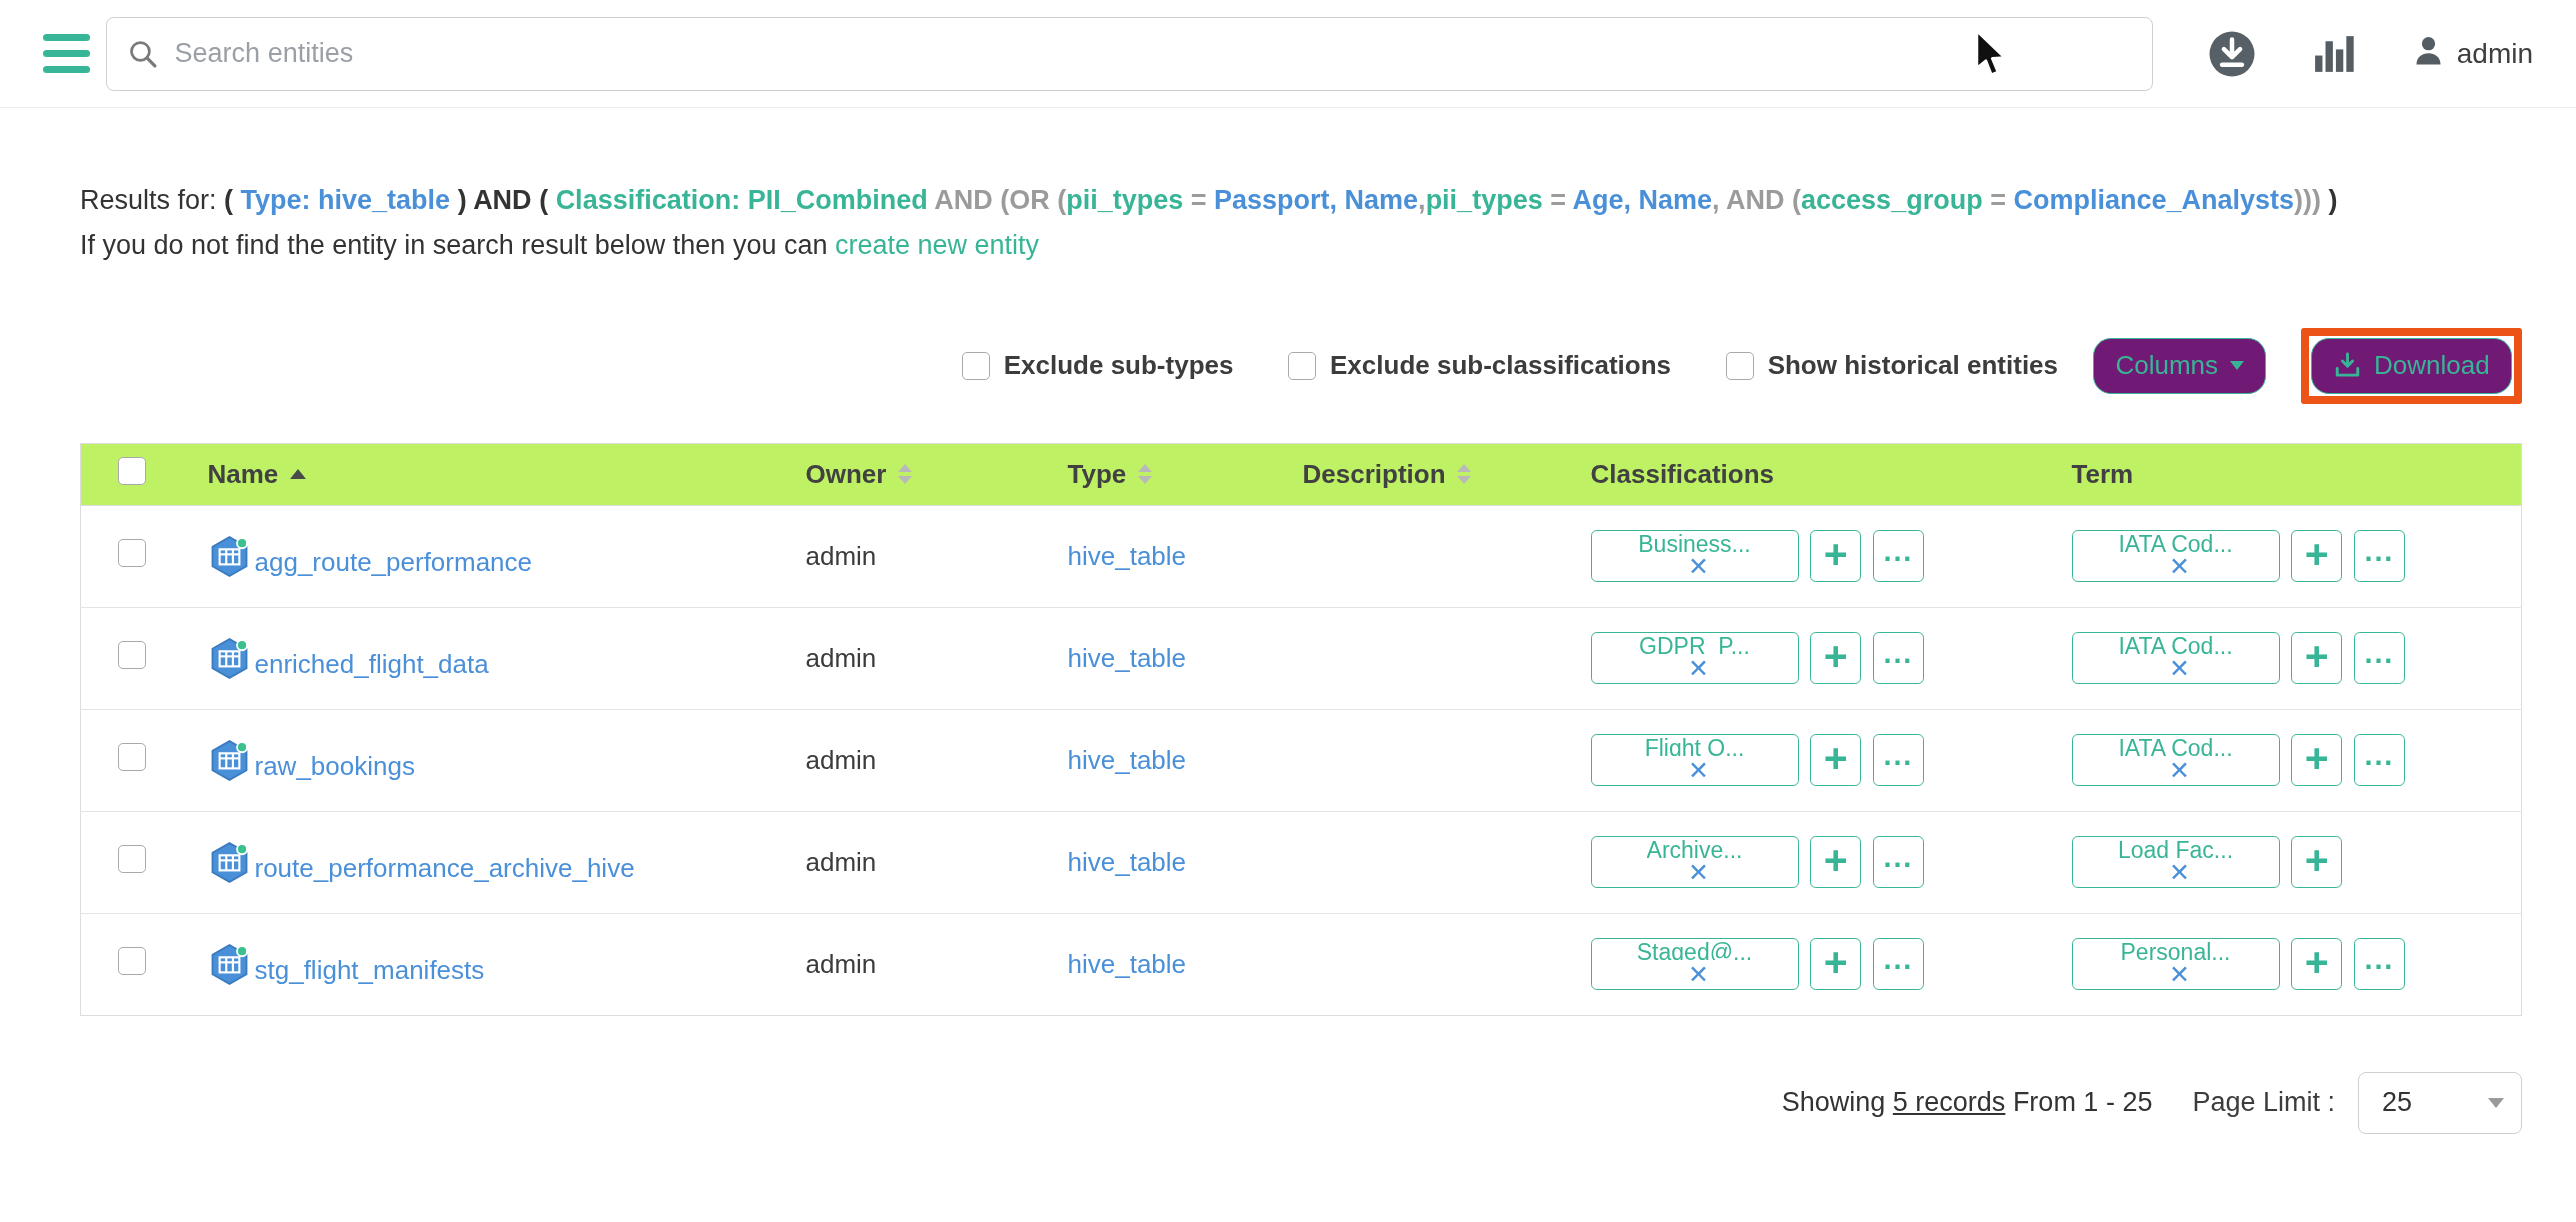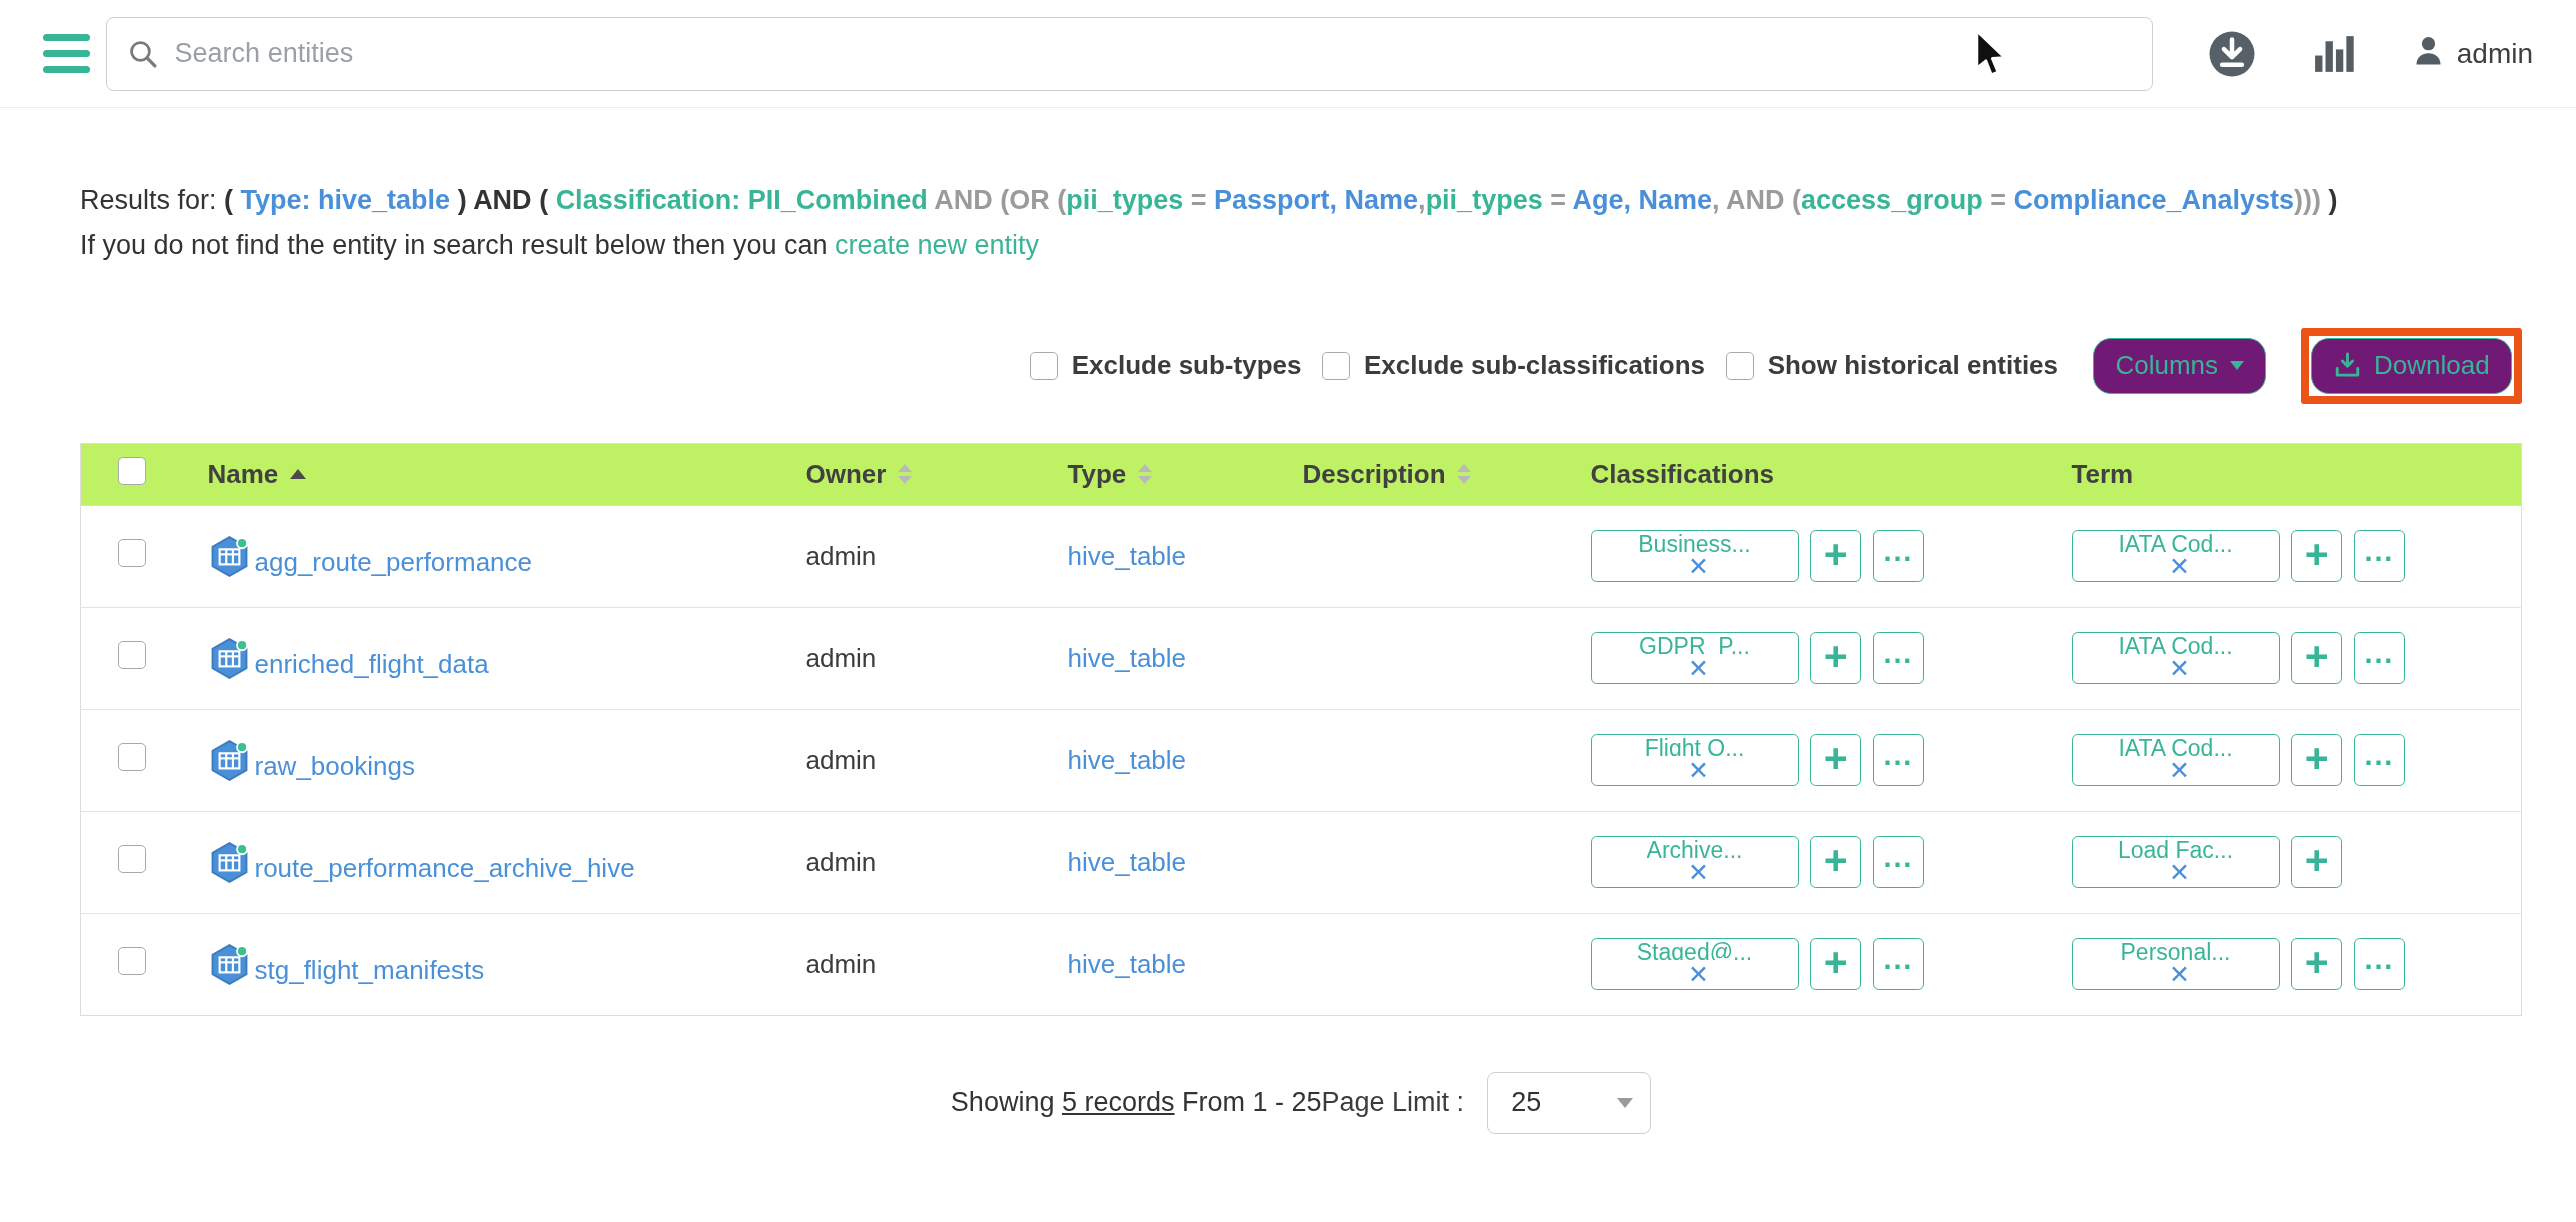--- a/index.html
+++ b/index.html
@@ -59,21 +59,21 @@
   .name-cell { display: flex; align-items: flex-end; gap: 4px; }
   a.link { color: #4a90d9; text-decoration: none; cursor: pointer; }
   .tag { width: 208px; height: 52px; border: 1.9px solid #38b596; border-radius: 5.8px; display: inline-flex; align-items: center; justify-content: space-between; padding: 0 13.6px; vertical-align: middle; background: #fff; flex-direction: column; }
   .tag-label { color: #38b596; font-size: 23px; white-space: nowrap; overflow: hidden; }
   .tag-x { color: #4a90d9; font-weight: bold; font-size: 25px; cursor: pointer; margin-left: 7.8px; }
   .sq-btn { width: 51px; height: 52px; border: 1.9px solid #38b596; border-radius: 5.8px; background: #fff; color: #38b596; font-weight: bold; display: inline-flex; align-items: center; justify-content: center; vertical-align: middle; cursor: pointer; margin-left: 11.7px; font-family: inherit; }
   .sq-btn.plus { font-size: 41px; line-height: 1; padding-bottom: 4.9px; }
   .sq-btn.dots { font-size: 29px; letter-spacing: 1.9px; padding-bottom: 9.7px; }
 
   
-  .footer-row { margin-top: 56px; display: flex; align-items: center; justify-content: center; }
+  .footer-row { margin-top: 56px; display: flex; align-items: center; justify-content: flex-end; gap: 40px; }
   .showing { font-size: 27px; color: #333; }
   .records-link { text-decoration: underline; cursor: pointer; color: #333; }
   .page-limit { display: flex; align-items: center; gap: 23px; font-size: 27px; color: #3c3c3c; }
   .select { width: 164px; height: 62px; border: 1.9px solid #cfcfcf; border-radius: 8px; display: inline-flex; align-items: center; justify-content: space-between; padding: 0 17.5px 0 23px; font-size: 27px; color: #333; cursor: pointer; background: #fff; }
   .select .caret { width: 0; height: 0; border-left: 8.7px solid transparent; border-right: 8.7px solid transparent; border-top: 10.7px solid #9a9a9a; }
 
   .cursor { position: absolute; left: 1973px; top: 29px; pointer-events: none; z-index: 50; }
 </style>
 </head>
 <body>
@@ -125,21 +125,21 @@
 
 <main class="main">
 
   <div class="query-line"><span class="seg-plain">Results for: </span><span class="seg-op">( </span><span class="seg-blue">Type: hive_table</span><span class="seg-op"> ) </span><span class="seg-op">AND</span><span class="seg-op"> ( </span><span class="seg-green">Classification: PII_Combined</span><span class="seg-gray"> AND </span><span class="seg-gray">(OR (</span><span class="seg-green">pii_types</span><span class="seg-gray"> = </span><span class="seg-blue">Passport, Name</span><span class="seg-gray">,</span><span class="seg-green">pii_types</span><span class="seg-gray"> = </span><span class="seg-blue">Age, Name</span><span class="seg-gray">, </span><span class="seg-gray">AND</span><span class="seg-gray"> (</span><span class="seg-green">access_group</span><span class="seg-gray"> = </span><span class="seg-blue">Compliance_Analysts</span><span class="seg-gray">))) </span><span class="seg-op">)</span></div>
 
   <div class="hint-line">
     <span>If you do not find the entity in search result below then you can </span><a class="create-link">create new entity</a>
   </div>
 
   <div class="controls-row">
-    <span style="display:inline-flex; align-items:center; gap:21px;">
+    <span style="display:inline-flex; align-items:center; gap:55px;">
         <label class="cb-item">
           <span class="cb"></span>
           <span class="cb-label">Exclude sub-types</span>
         </label>
         <label class="cb-item">
           <span class="cb"></span>
           <span class="cb-label">Exclude sub-classifications</span>
         </label>
         <label class="cb-item">
           <span class="cb"></span>

